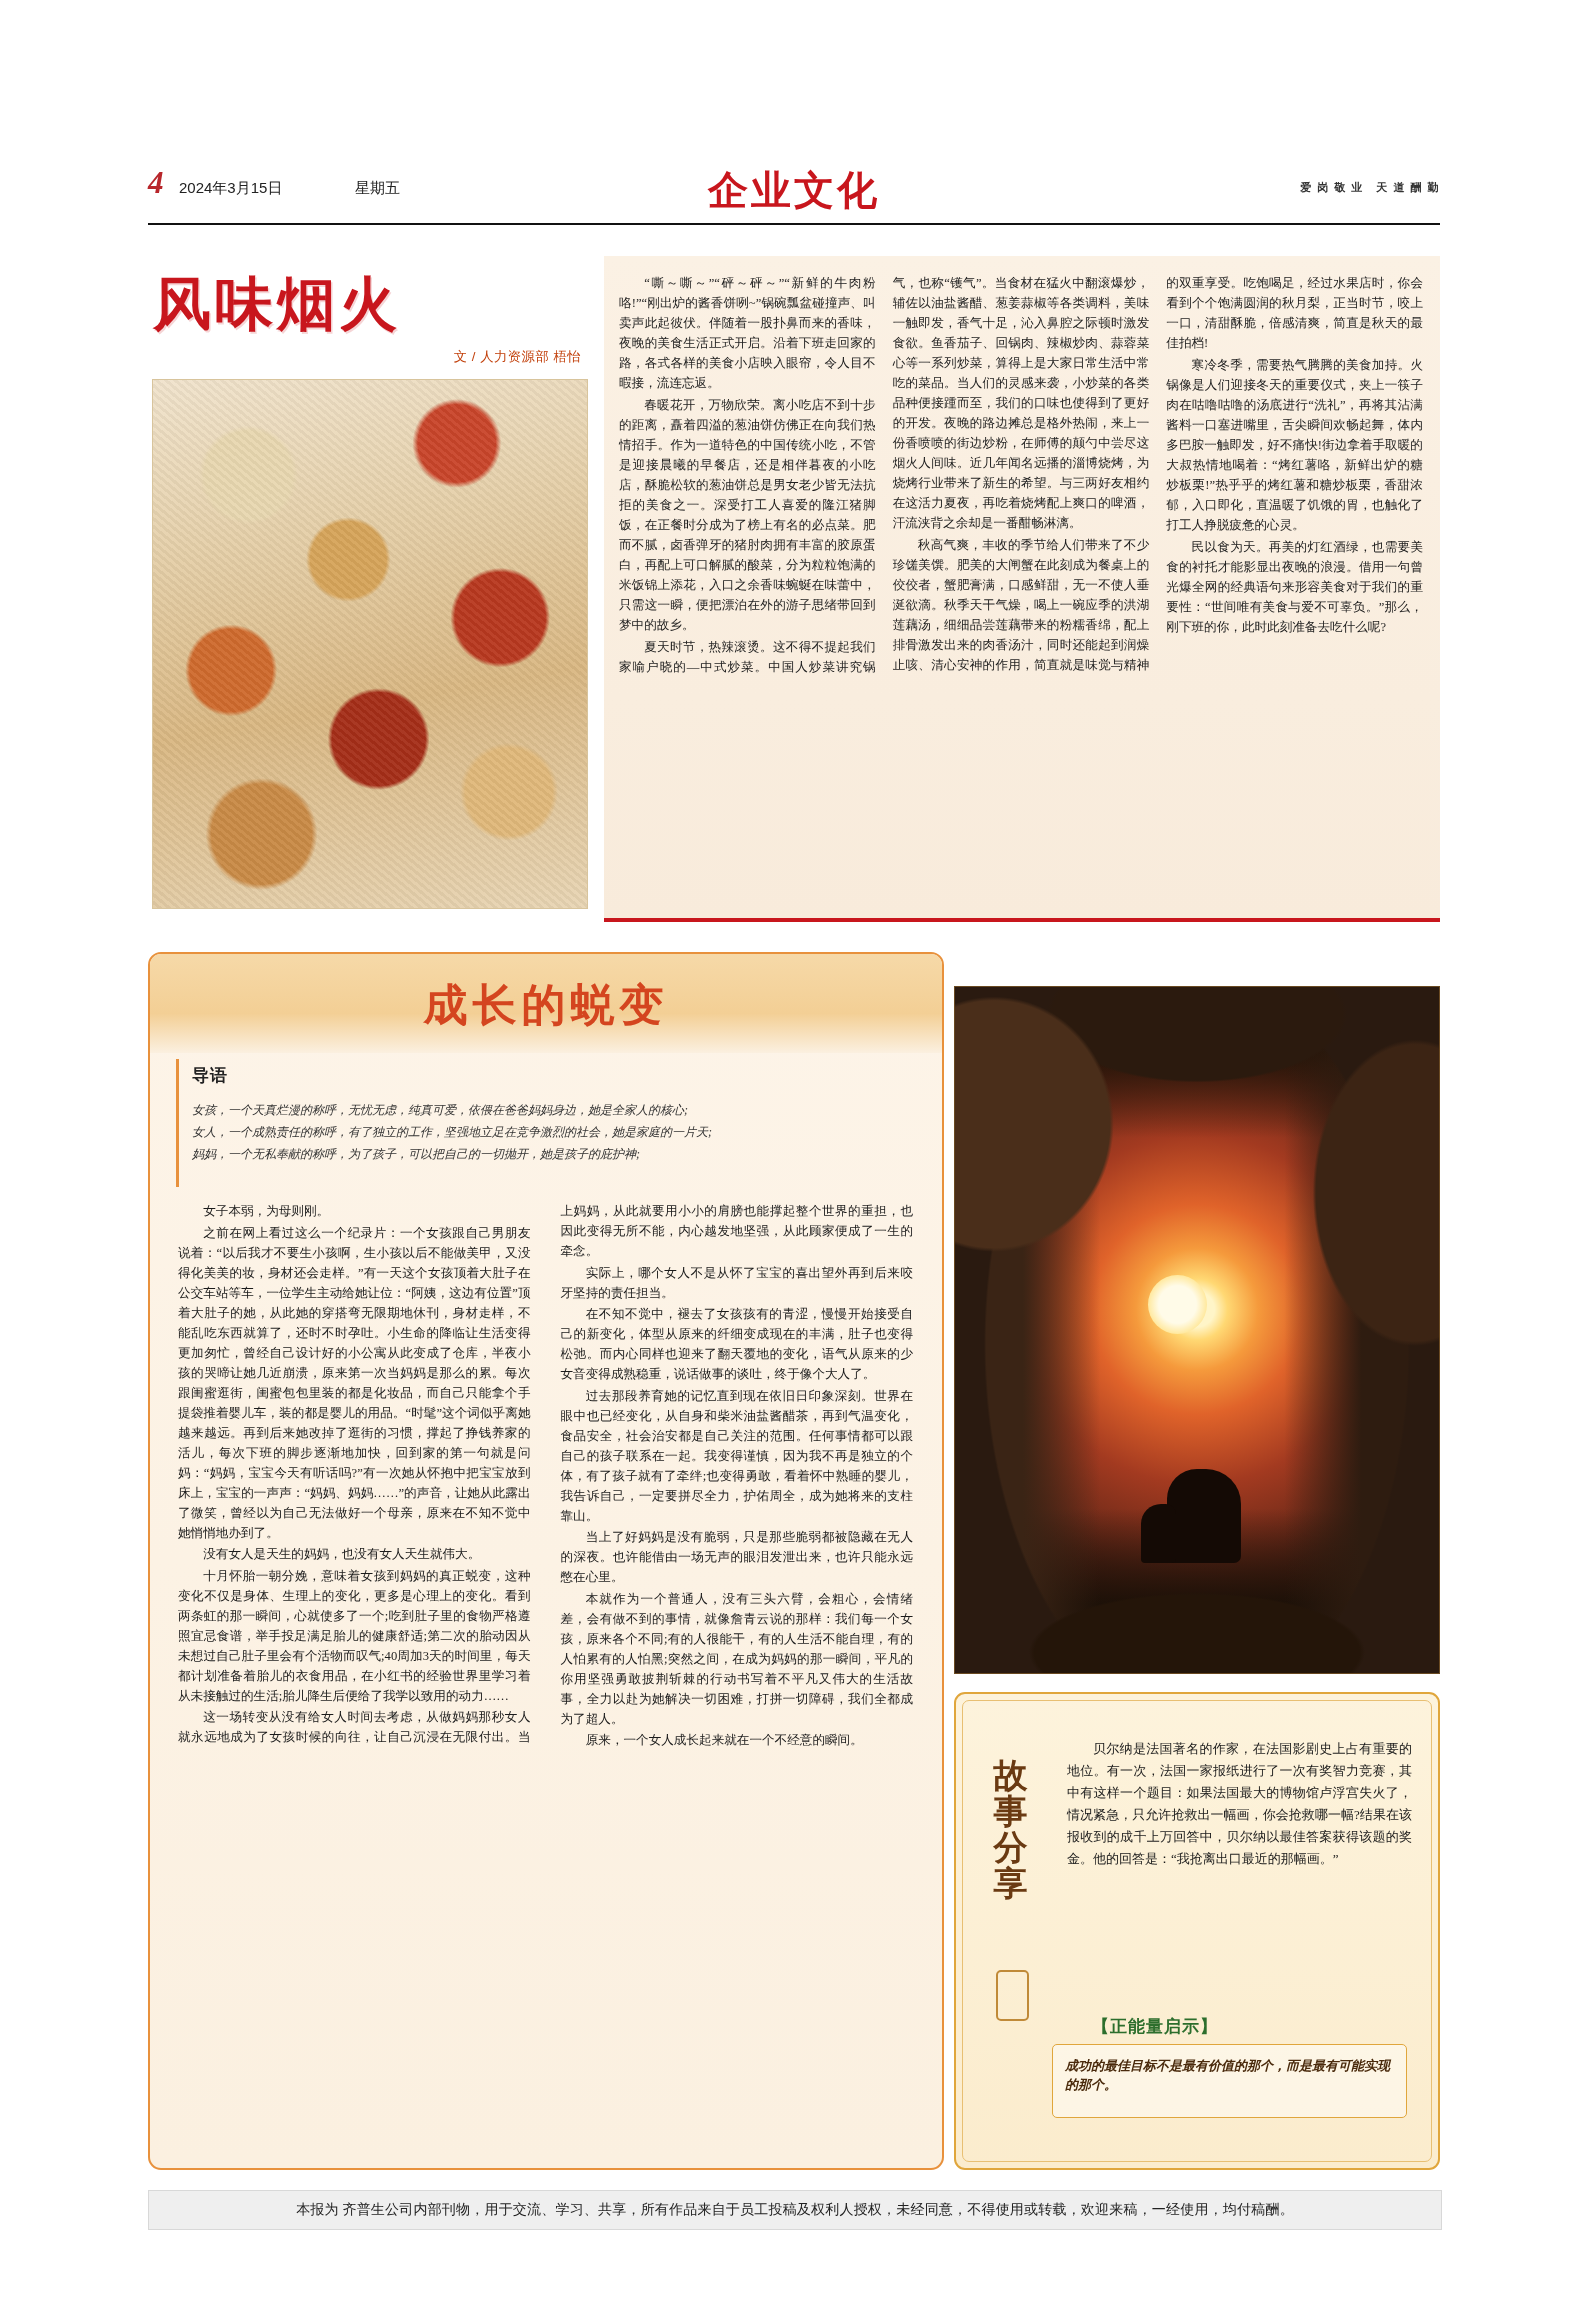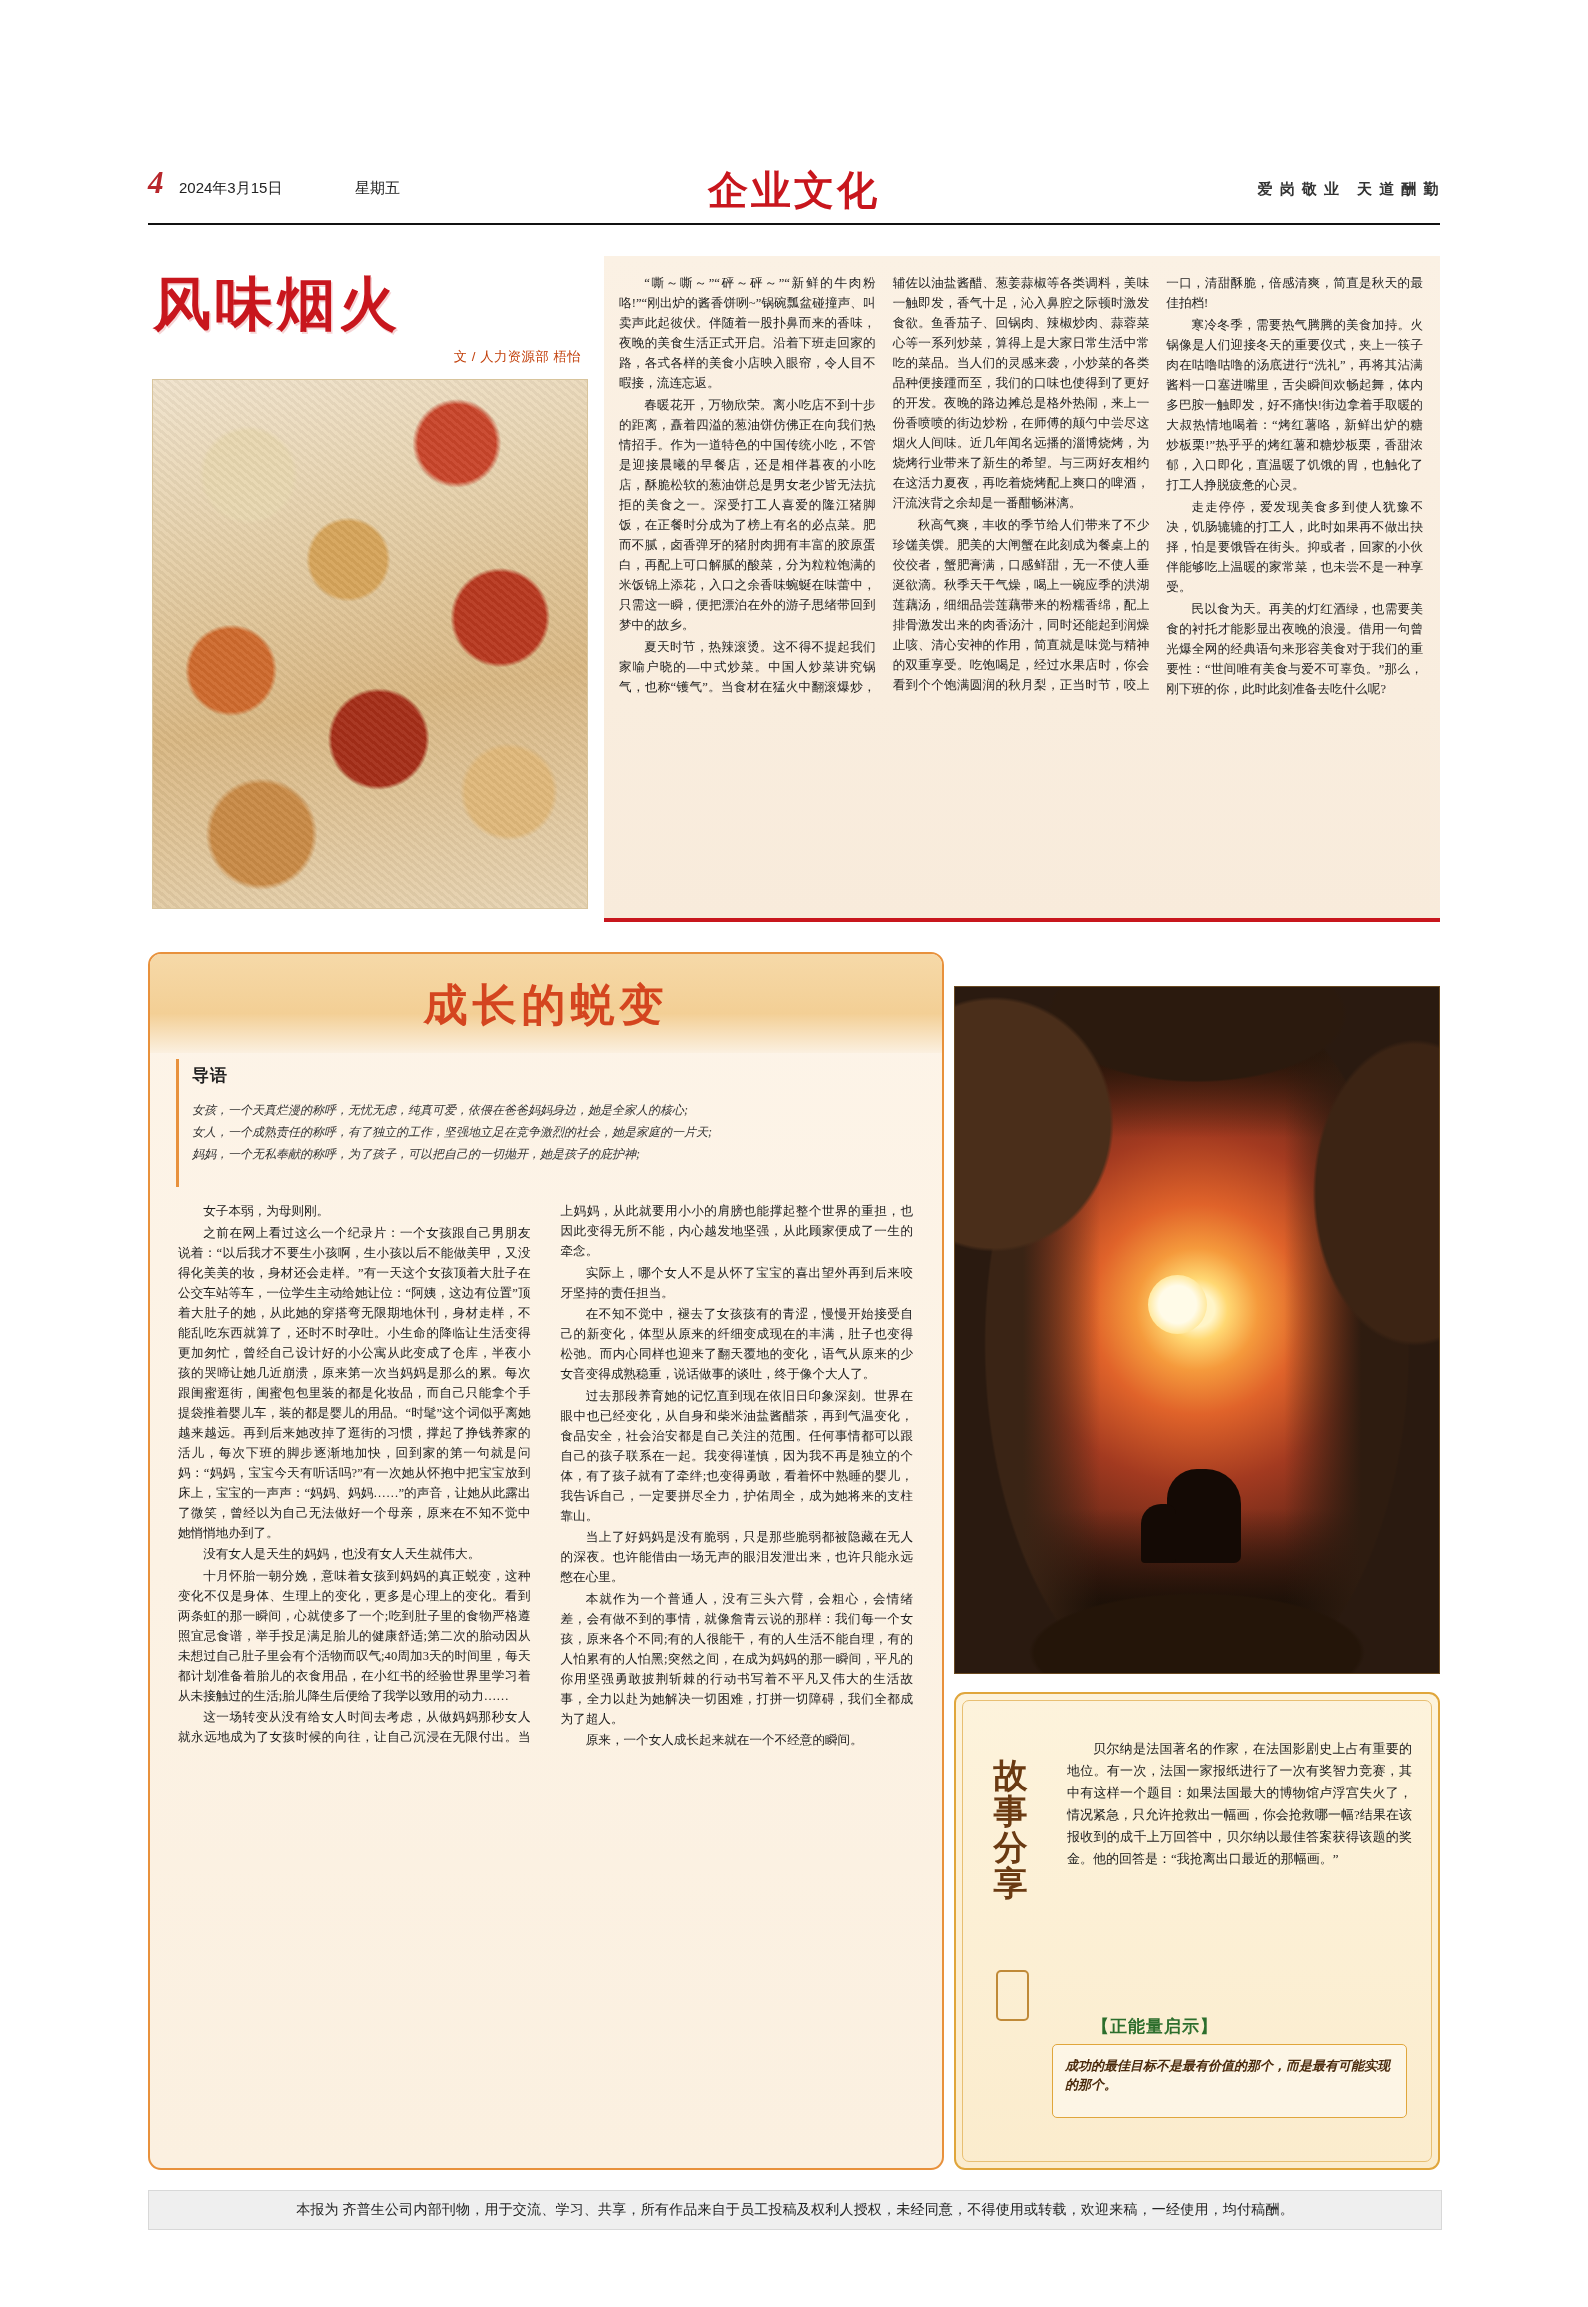--- a/index.html
+++ b/index.html
@@ -71,21 +71,21 @@
     font-size: 40px;
     font-weight: bold;
     color: #c8161d;
     letter-spacing: 3px;
     font-family: "Liberation Serif", serif;
   }
   .masthead-slogan {
     position: absolute;
     right: 0px;
     top: 17px;
-    font-size: 15px;
+    font-size: 11px;
     color: #333;
     letter-spacing: 1.5px;
     font-weight: bold;
     text-align: center;
   }
 
   
   .art1 {
     position: absolute;
     left: 148px;
@@ -445,21 +445,20 @@
       <div class="art1-byline">文 / 人力资源部 梧怡</div>
       <div class="art1-photo"></div>
     </div>
     <div class="art1-body">
       <div class="cols3">
         <p>“嘶～嘶～”“砰～砰～”“新鲜的牛肉粉咯!”“刚出炉的酱香饼咧~”锅碗瓢盆碰撞声、叫卖声此起彼伏。伴随着一股扑鼻而来的香味，夜晚的美食生活正式开启。沿着下班走回家的路，各式各样的美食小店映入眼帘，令人目不暇接，流连忘返。</p>
         <p>春暖花开，万物欣荣。离小吃店不到十步的距离，矗着四溢的葱油饼仿佛正在向我们热情招手。作为一道特色的中国传统小吃，不管是迎接晨曦的早餐店，还是相伴暮夜的小吃店，酥脆松软的葱油饼总是男女老少皆无法抗拒的美食之一。深受打工人喜爱的隆江猪脚饭，在正餐时分成为了榜上有名的必点菜。肥而不腻，卤香弹牙的猪肘肉拥有丰富的胶原蛋白，再配上可口解腻的酸菜，分为粒粒饱满的米饭锦上添花，入口之余香味蜿蜒在味蕾中，只需这一瞬，便把漂泊在外的游子思绪带回到梦中的故乡。</p>
         <p>夏天时节，热辣滚烫。这不得不提起我们家喻户晓的—中式炒菜。中国人炒菜讲究锅气，也称“镬气”。当食材在猛火中翻滚爆炒，辅佐以油盐酱醋、葱姜蒜椒等各类调料，美味一触即发，香气十足，沁入鼻腔之际顿时激发食欲。鱼香茄子、回锅肉、辣椒炒肉、蒜蓉菜心等一系列炒菜，算得上是大家日常生活中常吃的菜品。当人们的灵感来袭，小炒菜的各类品种便接踵而至，我们的口味也使得到了更好的开发。夜晚的路边摊总是格外热闹，来上一份香喷喷的街边炒粉，在师傅的颠勺中尝尽这烟火人间味。近几年闻名远播的淄博烧烤，为烧烤行业带来了新生的希望。与三两好友相约在这活力夏夜，再吃着烧烤配上爽口的啤酒，汗流浃背之余却是一番酣畅淋漓。</p>
         <p>秋高气爽，丰收的季节给人们带来了不少珍馐美馔。肥美的大闸蟹在此刻成为餐桌上的佼佼者，蟹肥膏满，口感鲜甜，无一不使人垂涎欲滴。秋季天干气燥，喝上一碗应季的洪湖莲藕汤，细细品尝莲藕带来的粉糯香绵，配上排骨激发出来的肉香汤汁，同时还能起到润燥止咳、清心安神的作用，简直就是味觉与精神的双重享受。吃饱喝足，经过水果店时，你会看到个个饱满圆润的秋月梨，正当时节，咬上一口，清甜酥脆，倍感清爽，简直是秋天的最佳拍档!</p>
         <p>寒冷冬季，需要热气腾腾的美食加持。火锅像是人们迎接冬天的重要仪式，夹上一筷子肉在咕噜咕噜的汤底进行“洗礼”，再将其沾满酱料一口塞进嘴里，舌尖瞬间欢畅起舞，体内多巴胺一触即发，好不痛快!街边拿着手取暖的大叔热情地喝着：“烤红薯咯，新鲜出炉的糖炒板栗!”热乎乎的烤红薯和糖炒板栗，香甜浓郁，入口即化，直温暖了饥饿的胃，也触化了打工人挣脱疲惫的心灵。</p>
-        <p>走走停停，爱发现美食多到使人犹豫不决，饥肠辘辘的打工人，此时如果再不做出抉择，怕是要饿昏在街头。抑或者，回家的小伙伴能够吃上温暖的家常菜，也未尝不是一种享受。</p>
         <p>民以食为天。再美的灯红酒绿，也需要美食的衬托才能影显出夜晚的浪漫。借用一句曾光爆全网的经典语句来形容美食对于我们的重要性：“世间唯有美食与爱不可辜负。”那么，刚下班的你，此时此刻准备去吃什么呢?</p>
       </div>
     </div>
   </div>
 
   <div class="art2">
     <div class="art2-headerband"></div>
     <div class="art2-title">成长的蜕变</div>
     <div class="art2-leadbox">
       <div class="art2-leadlabel">导语</div>

